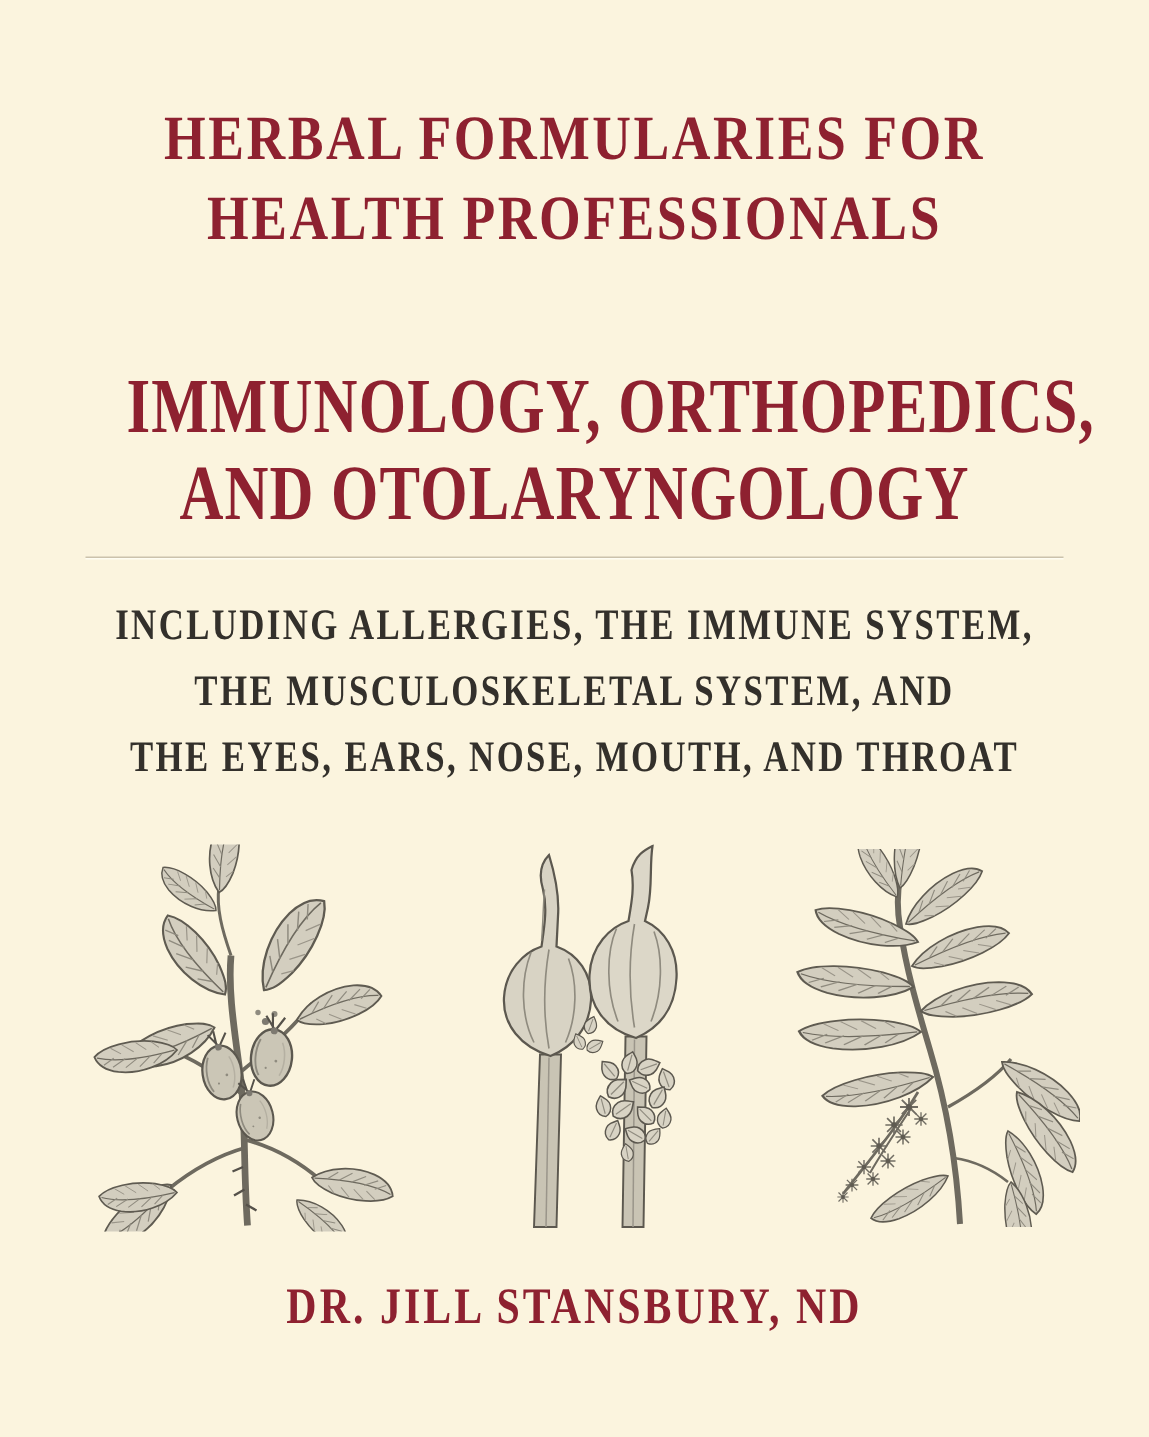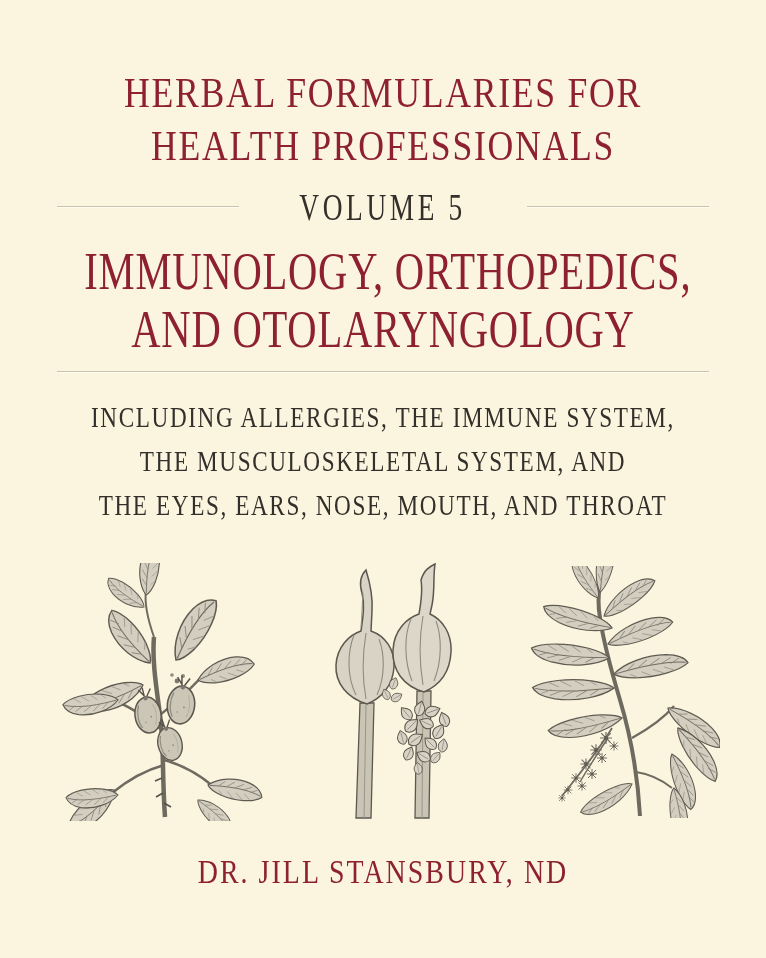--- a/index.html
+++ b/index.html
@@ -11,20 +11,21 @@
   }
   *{margin:0;padding:0;box-sizing:border-box;}
   html,body{background:#e9e2cd;}
   body{font-family:"Liberation Serif","DejaVu Serif",serif;}
   .cover{
     position:relative;
     width:766px;height:958px;
     margin:0 auto;
     background:var(--background);
     overflow:hidden;
+    font-weight:bold;
   }
   .centered-text{position:absolute;left:0;width:766px;text-align:center;white-space:nowrap;}
   .series-title{
     top:67px;
     font-size:42px;line-height:53px;letter-spacing:2px;
     color:var(--title-red);
     transform:scaleX(0.85);transform-origin:50% 50%;
   }
   .volume-row{
     position:absolute;top:188px;left:57px;width:652px;height:38px;
@@ -102,25 +103,20 @@
         <circle r="1.6" fill="#5f5b51"></circle>
       </g>
     </defs>
   </svg>
 
   <div class="centered-text series-title">
     <div>HERBAL FORMULARIES FOR</div>
     <div>HEALTH PROFESSIONALS</div>
   </div>
 
-  <div class="volume-row">
-    <div class="h-rule"></div>
-    <span class="volume-label">VOLUME 5</span>
-    <div class="h-rule"></div>
-  </div>
 
   <div class="centered-text main-title">
     <div>IMMUNOLOGY, ORTHOPEDICS,</div>
     <div>AND OTOLARYNGOLOGY</div>
   </div>
 
   <div class="divider-rule"></div>
 
   <div class="centered-text subtitle">
     <div>INCLUDING ALLERGIES, THE IMMUNE SYSTEM,</div>

